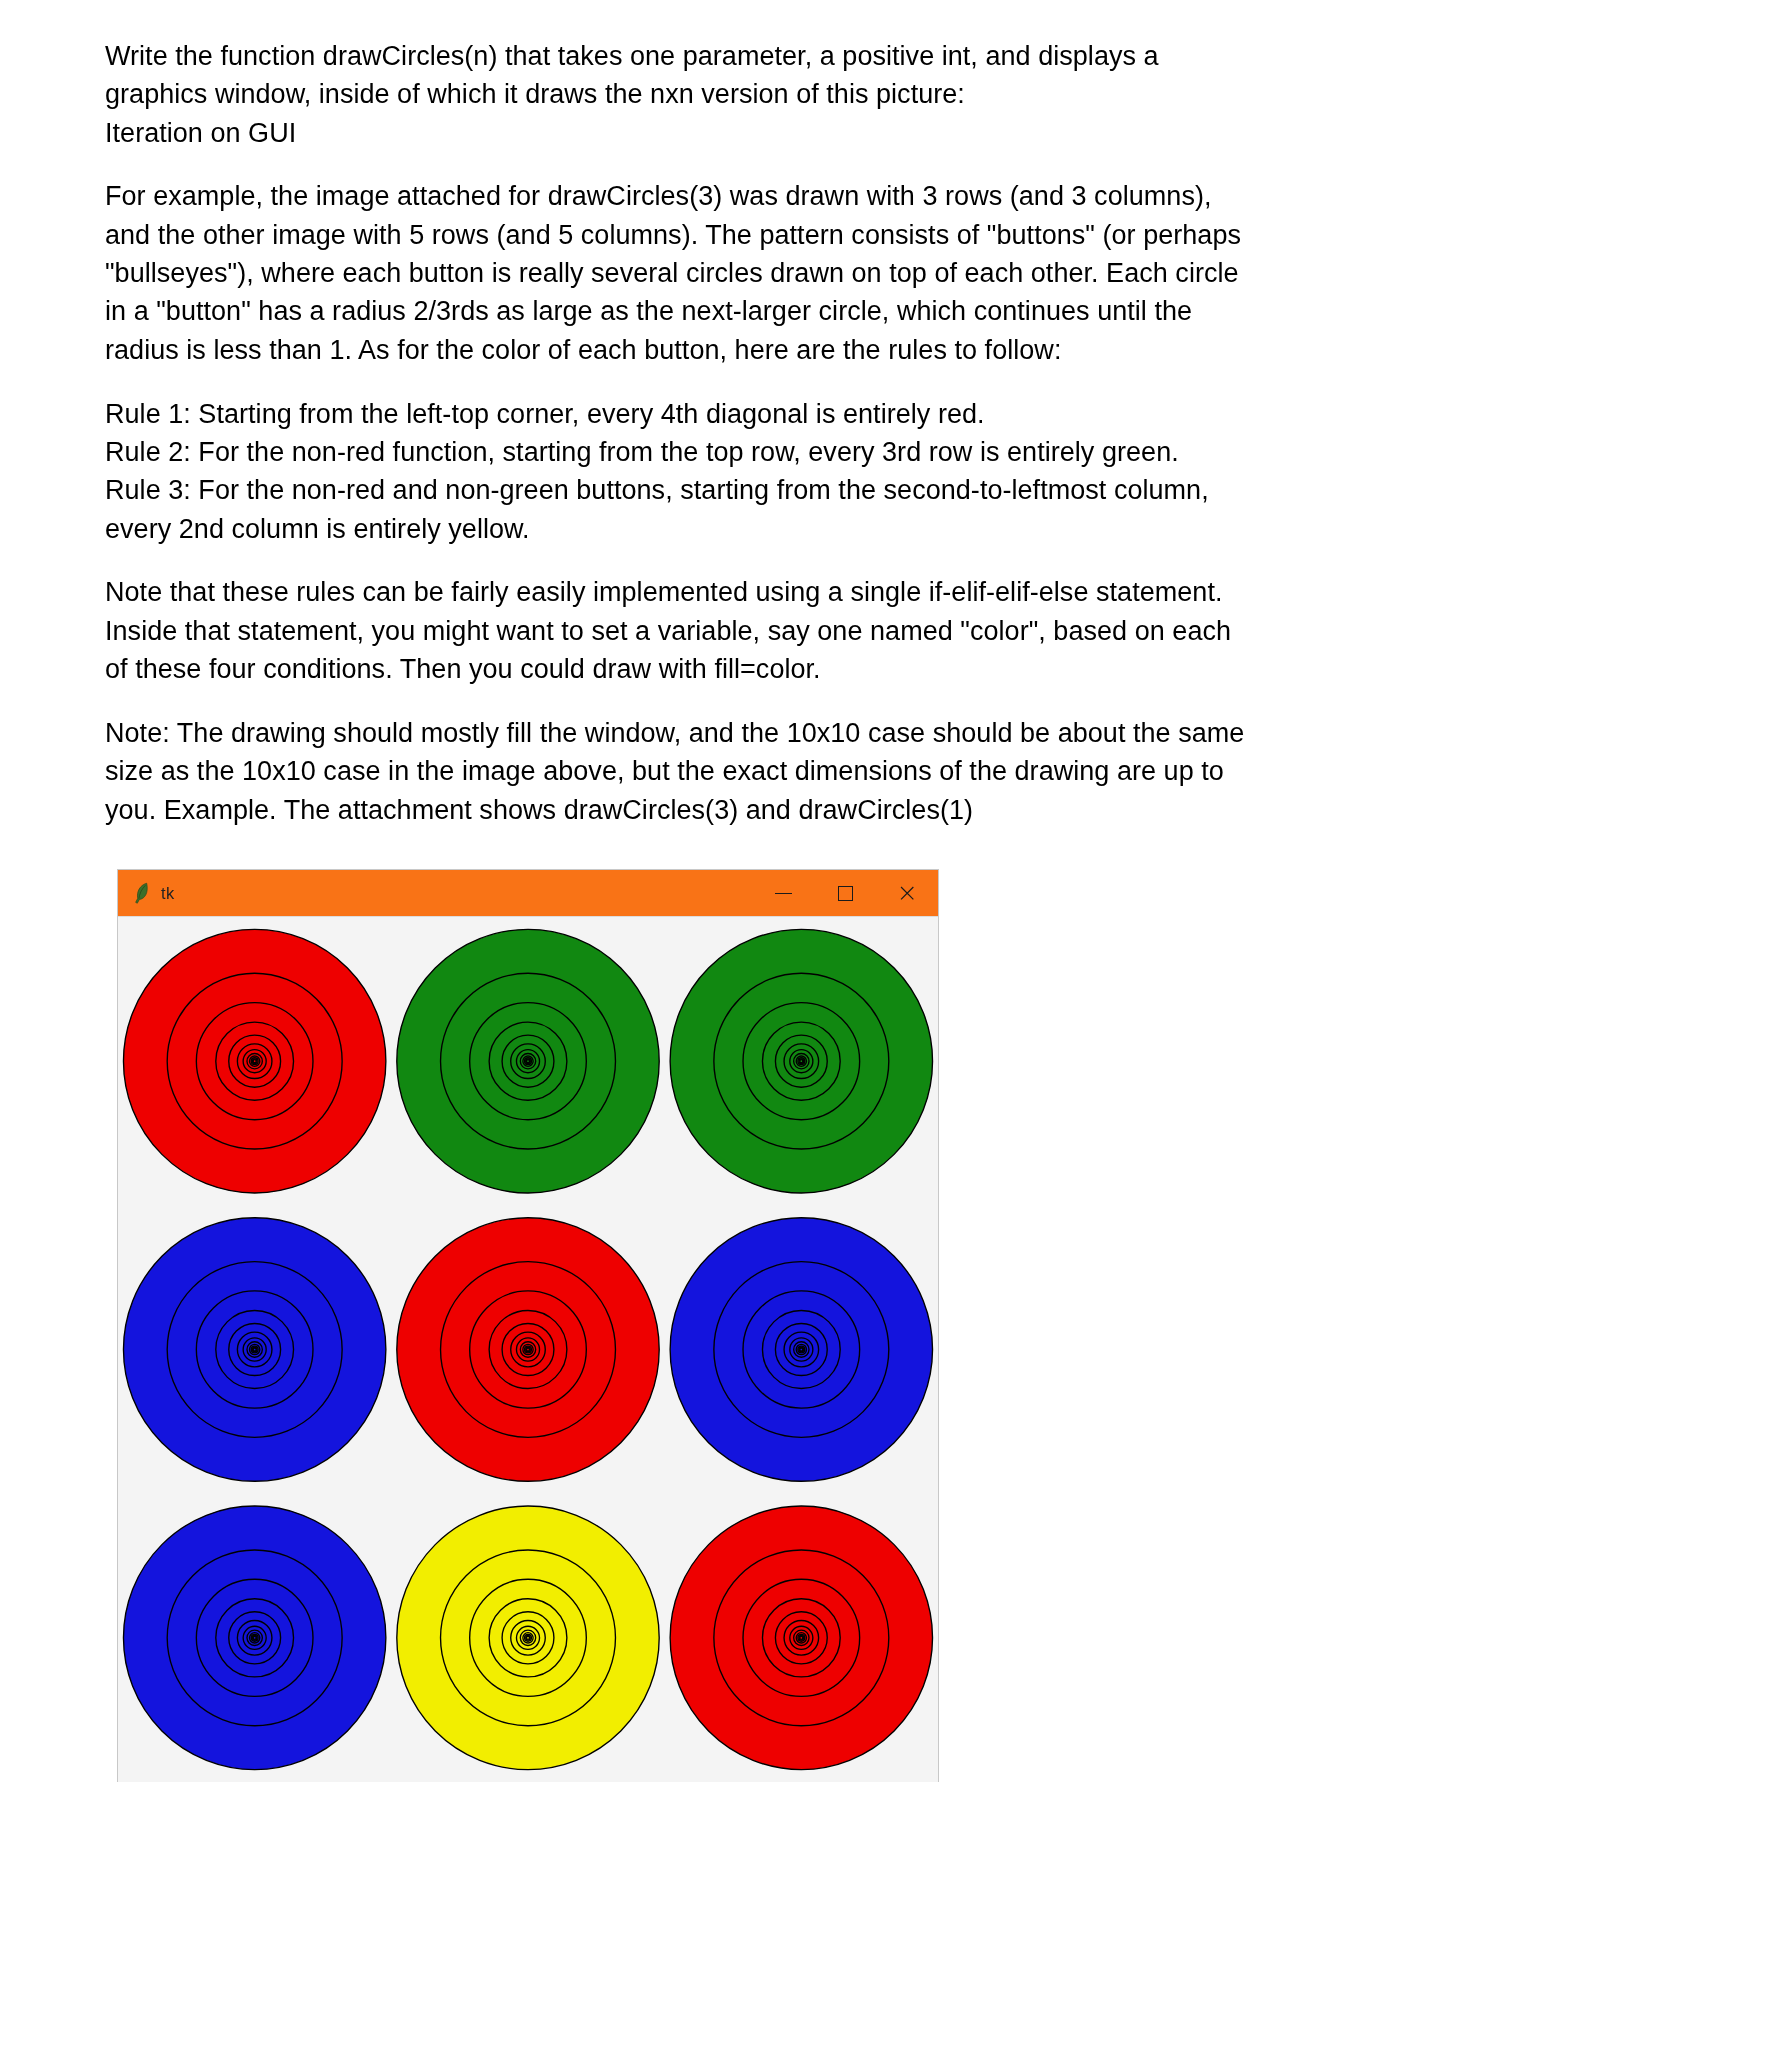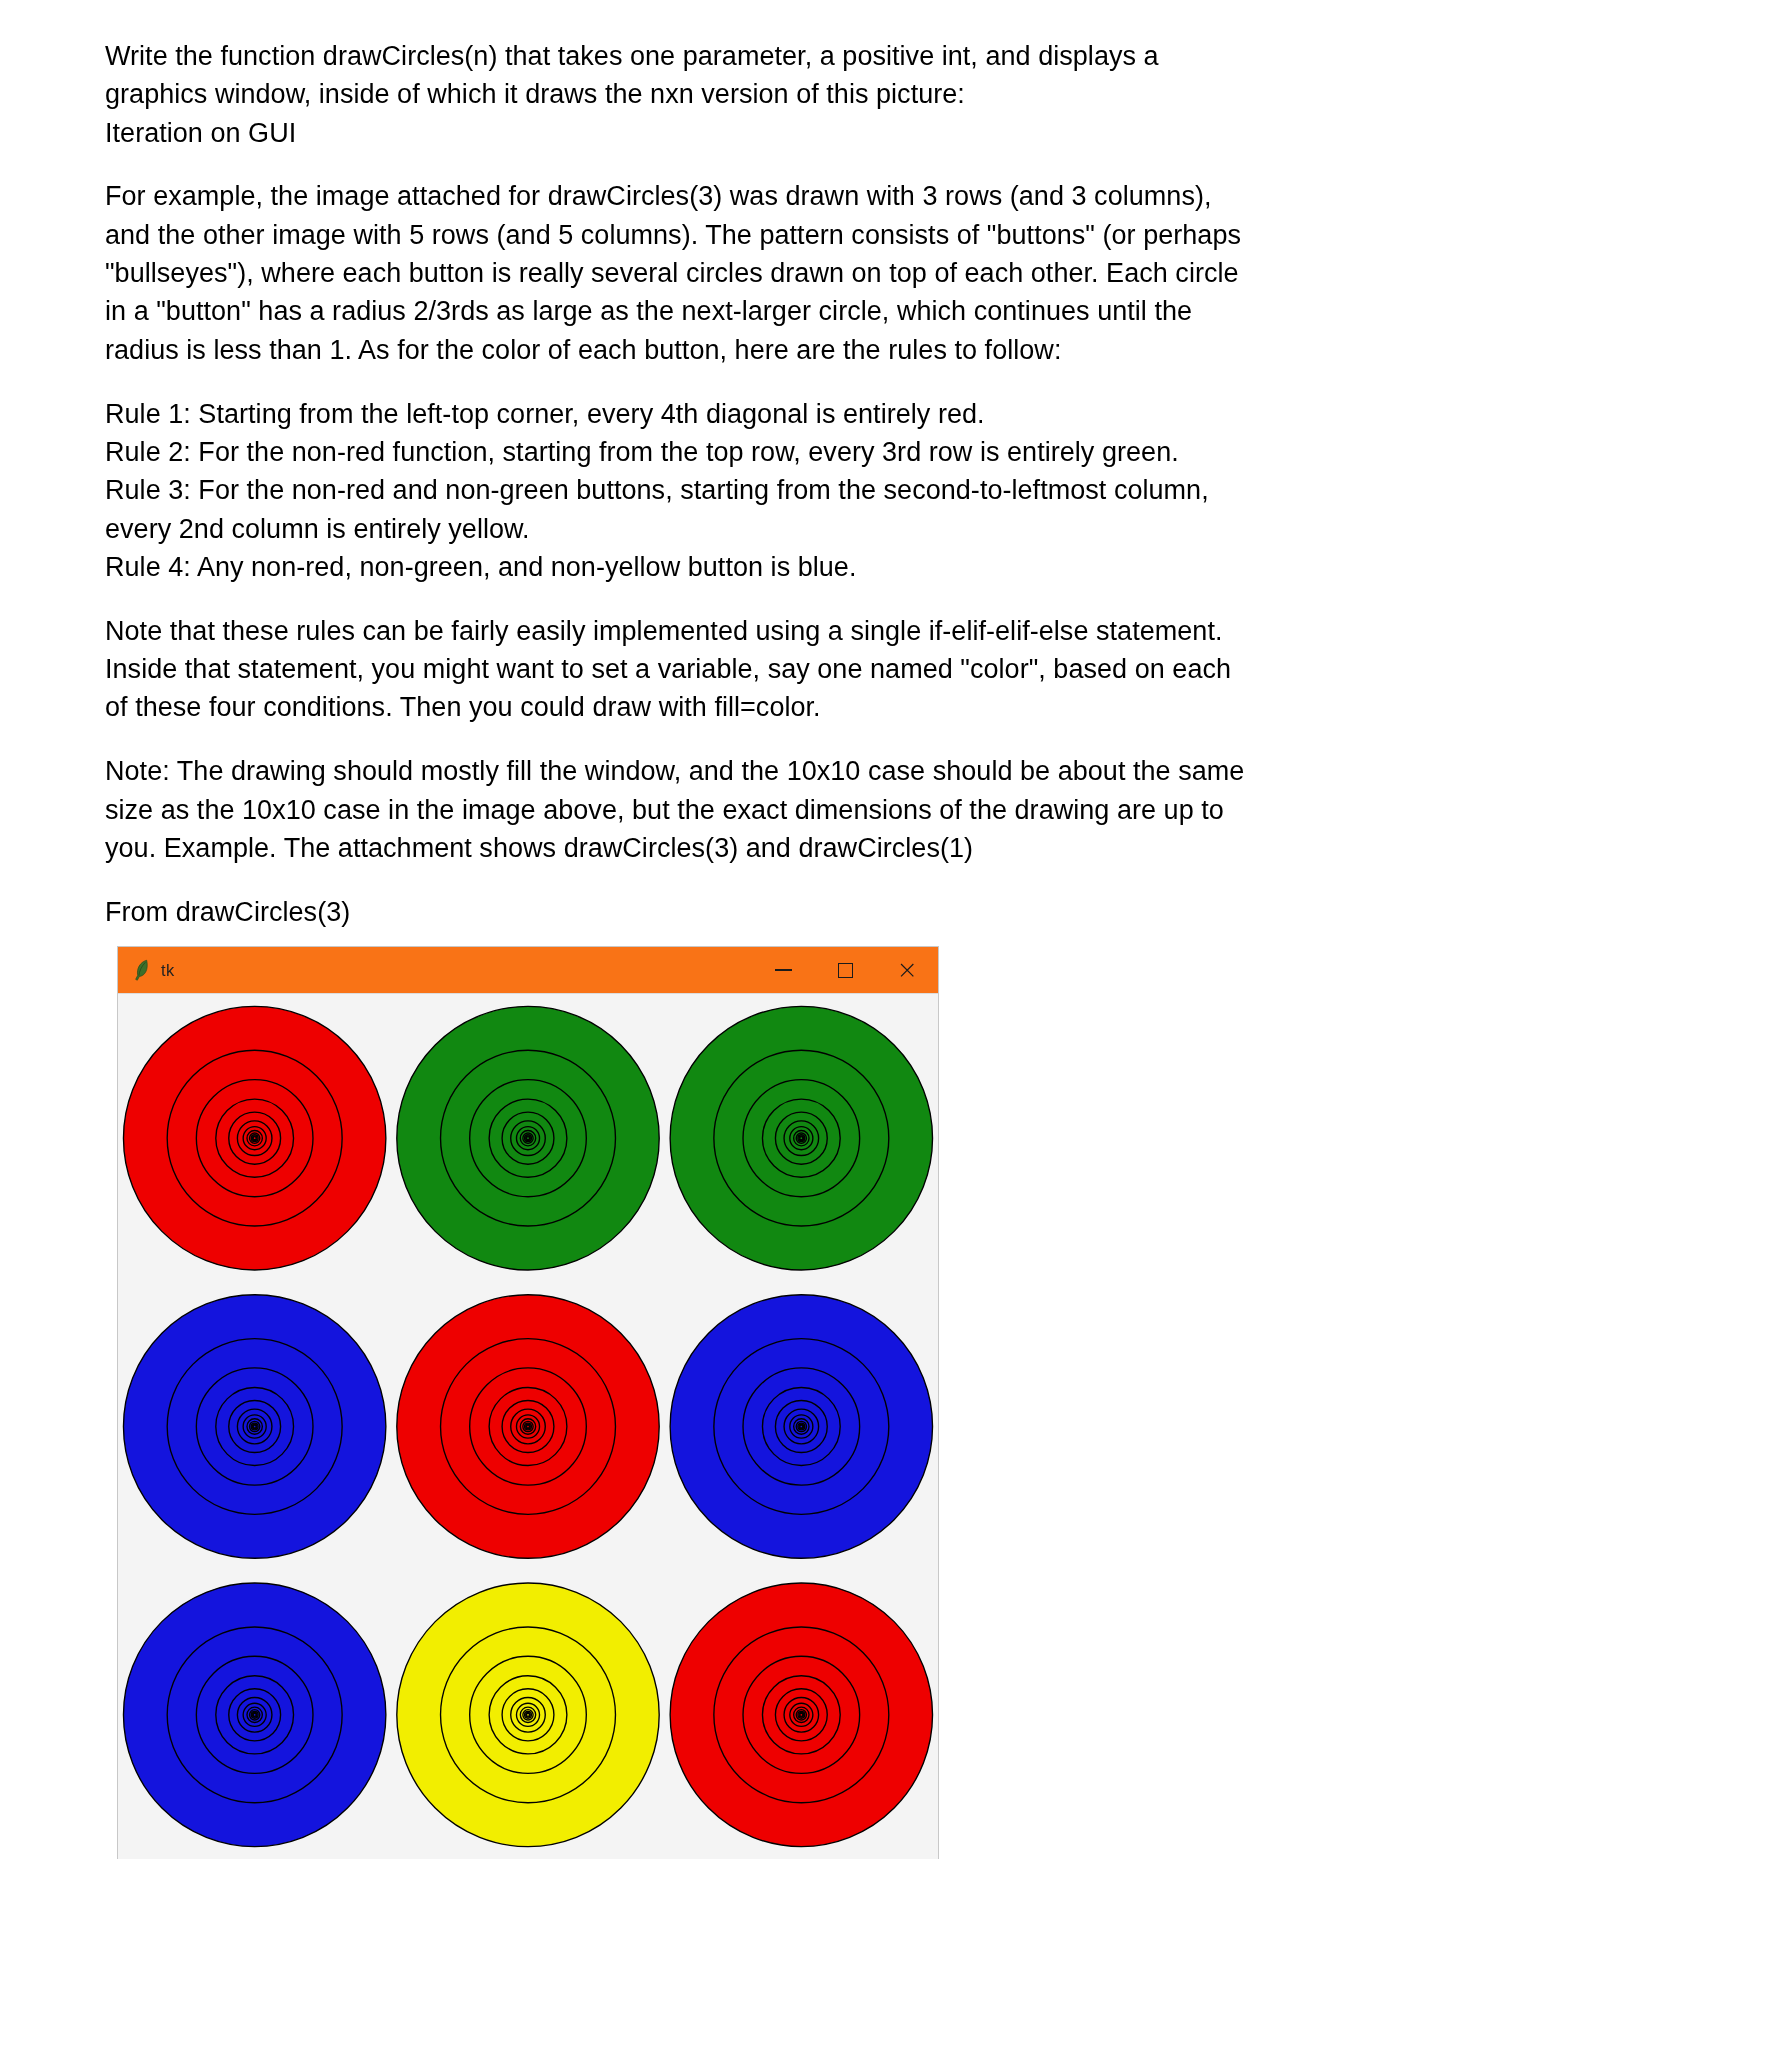--- a/index.html
+++ b/index.html
@@ -137,44 +137,40 @@
       <span class="line">radius is less than 1. As for the color of each button, here are the rules to follow:</span>
     </div>
 
     <div class="spacer"></div>
 
     <div class="para">
       <span class="line">Rule 1: Starting from the left-top corner, every 4th diagonal is entirely red.</span>
       <span class="line">Rule 2: For the non-red function, starting from the top row, every 3rd row is entirely green.</span>
       <span class="line">Rule 3: For the non-red and non-green buttons, starting from the second-to-leftmost column,</span>
       <span class="line">every 2nd column is entirely yellow.</span>
-      <span class="line">Rule 4: Any non-red, non-green, and non-yellow button is blue.</span>
     </div>
 
     <div class="spacer"></div>
 
     <div class="para">
       <span class="line">Note that these rules can be fairly easily implemented using a single if-elif-elif-else statement.</span>
       <span class="line">Inside that statement, you might want to set a variable, say one named "color", based on each</span>
       <span class="line">of these four conditions. Then you could draw with fill=color.</span>
     </div>
 
     <div class="spacer"></div>
 
     <div class="para">
       <span class="line">Note: The drawing should mostly fill the window, and the 10x10 case should be about the same</span>
       <span class="line">size as the 10x10 case in the image above, but the exact dimensions of the drawing are up to</span>
       <span class="line">you. Example. The attachment shows drawCircles(3) and drawCircles(1)</span>
     </div>
 
     <div class="spacer"></div>
 
-    <div class="para">
-      <span class="line">From drawCircles(3)</span>
-    </div>
 
   </div>
 
   <div class="tk-window">
 
     <div class="tk-titlebar">
       <span class="tk-feather">
         <svg viewBox="0 0 40 54" width="16.4" height="22" aria-hidden="true">
           <path d="M31 3 C 14 8, 6 24, 9 40 L 4 50 L 8 52 L 13 43 C 27 41, 36 26, 31 3 Z" fill="#3c6f2a" stroke="#24471a" stroke-width="1.6"></path>
           <path d="M28 8 C 18 18, 13 30, 12 41" stroke="#1d3a14" stroke-width="1.4" fill="none"></path>

